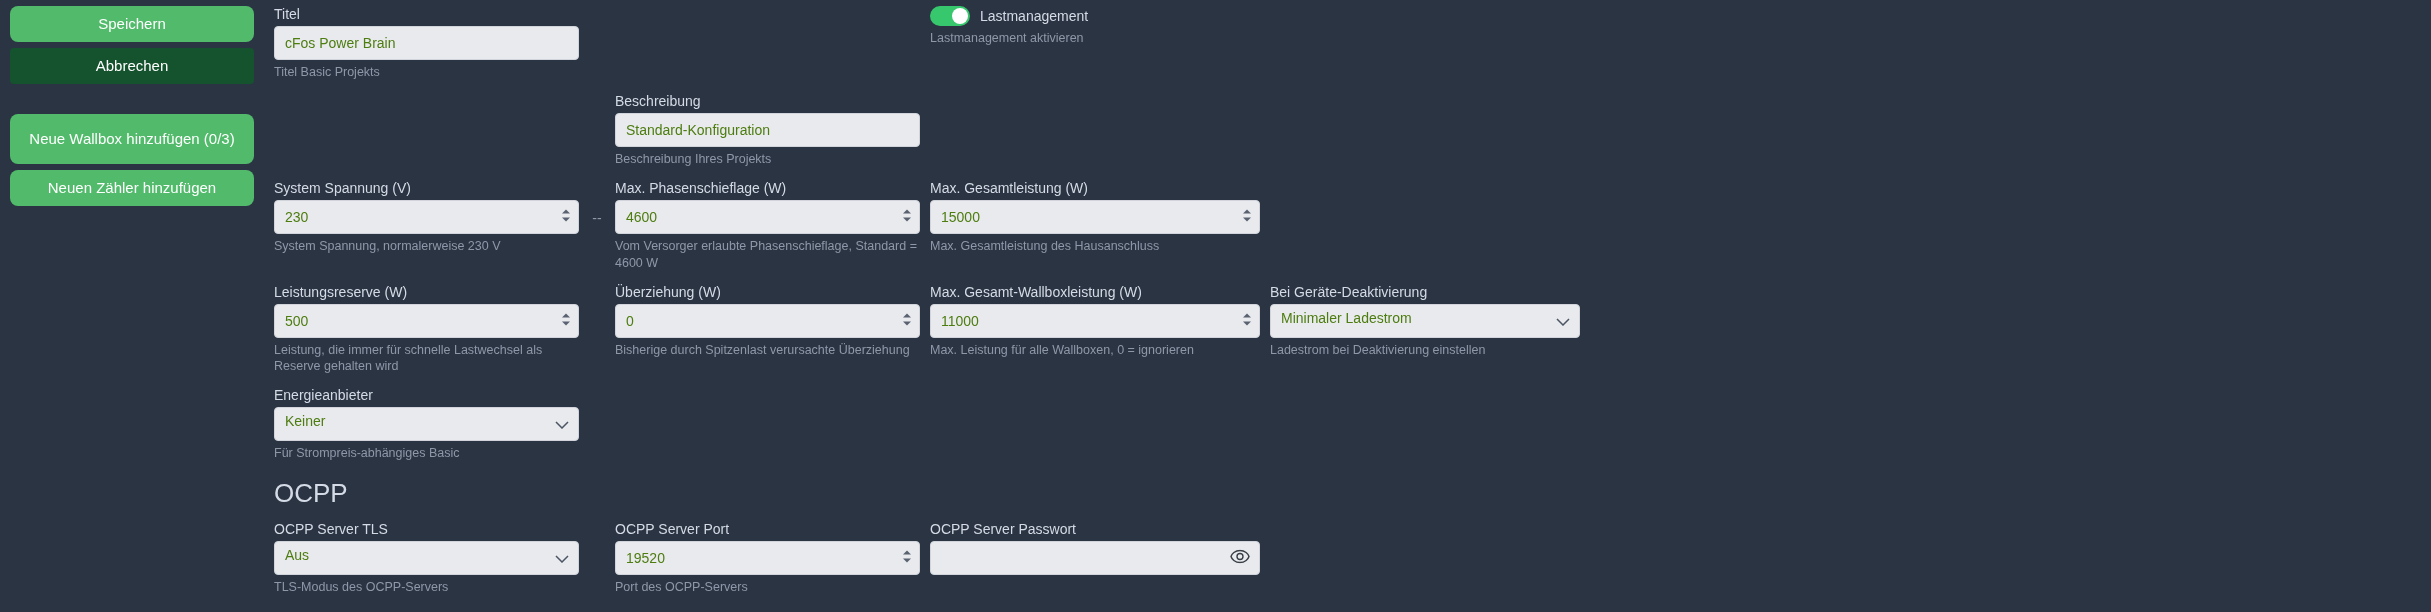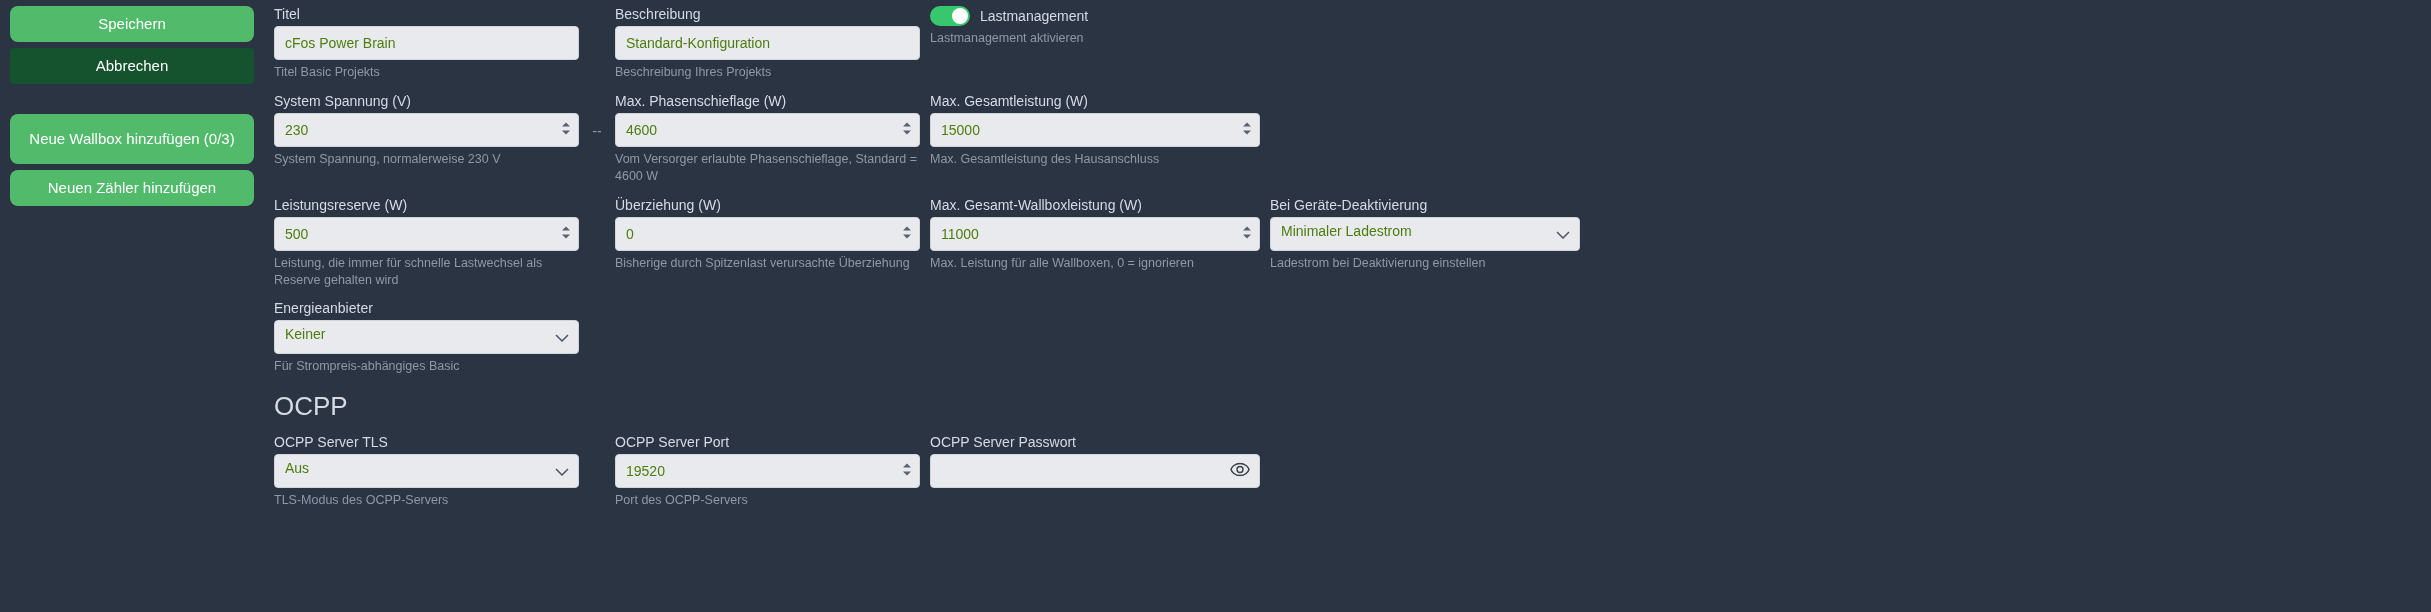--- a/index.html
+++ b/index.html
@@ -162,35 +162,35 @@
   <div class="main">
 
     <div class="field cell12" style="grid-column:1;">
       <label class="title">Titel</label>
       <div class="control">
         <input class="input" value="cFos Power Brain" style="">
       </div>
       <div class="help">Titel Basic Projekts</div>
     </div>
     <div class="dash"></div>
-    <div class="field cell2">
-      <label class="title">Beschreibung</label>
-      <div class="control">
-        <input class="input" value="Standard-Konfiguration" style="">
-      </div>
-      <div class="help">Beschreibung Ihres Projekts</div>
-    </div>
     <div class="field cell3">
       <div class="toggle-row">
         <div class="toggle">
             <div class="knob"></div>
           </div>
         <span class="toggle-label" style="margin-bottom:0;">Lastmanagement</span>
       </div>
       <div class="help">Lastmanagement aktivieren</div>
+    </div>
+    <div class="field cell2">
+      <label class="title">Beschreibung</label>
+      <div class="control">
+        <input class="input" value="Standard-Konfiguration" style="">
+      </div>
+      <div class="help">Beschreibung Ihres Projekts</div>
     </div>
     <div class="cell4"></div>
 
     <div class="field cell1">
       <label class="title">System Spannung (V)</label>
       <div class="control">
         <input class="input number" value="230" style="">
         <span class="spinner">
           <svg width="10" height="14" viewBox="0 0 10 14">
               <path d="M5 1 L9 5 L1 5 Z M5 13 L1 9 L9 9 Z" fill="currentColor"></path>

